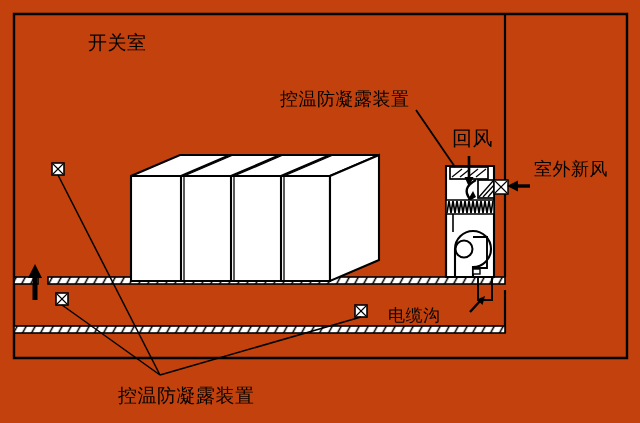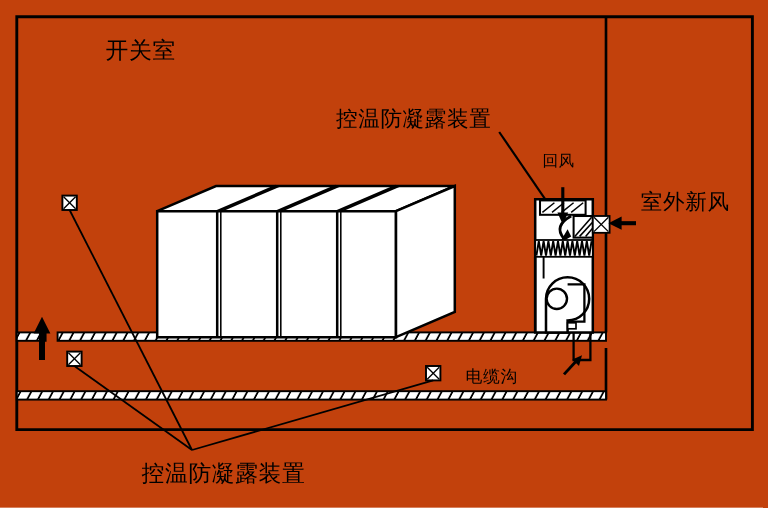--- a/index.html
+++ b/index.html
@@ -29,23 +29,23 @@
   .lbl {
     position: absolute;
     font-family: "DejaVu Sans", "Liberation Sans", sans-serif;
     color: #000000;
     white-space: nowrap;
     line-height: 1;
     letter-spacing: 0.5px;
   }
   .lbl-room     { left: 88px;  top: 33px;  font-size: 19px; }
   .lbl-device   { left: 280px; top: 90px;  font-size: 18px; font-family: Liberation Serif, serif; }
-  .lbl-return   { left: 452px; top: 128px; font-size: 13px; }
+  .lbl-return   { left: 452px; top: 128px; font-size: 20px; }
   .lbl-fresh    { left: 534px; top: 160px; font-size: 18px; text-align: right; }
-  .lbl-trench   { left: 388px; top: 307px; font-size: 14px; }
+  .lbl-trench   { left: 388px; top: 307px; font-size: 17px; }
   .lbl-sensor   { left: 118px; top: 386px; font-size: 19px; }
 </style>
 </head>
 <body>
 
 <div id="diagram-root">
 
   <svg id="diagram-svg" viewBox="0 0 640 423" xmlns="http://www.w3.org/2000/svg">
 
     <defs>

